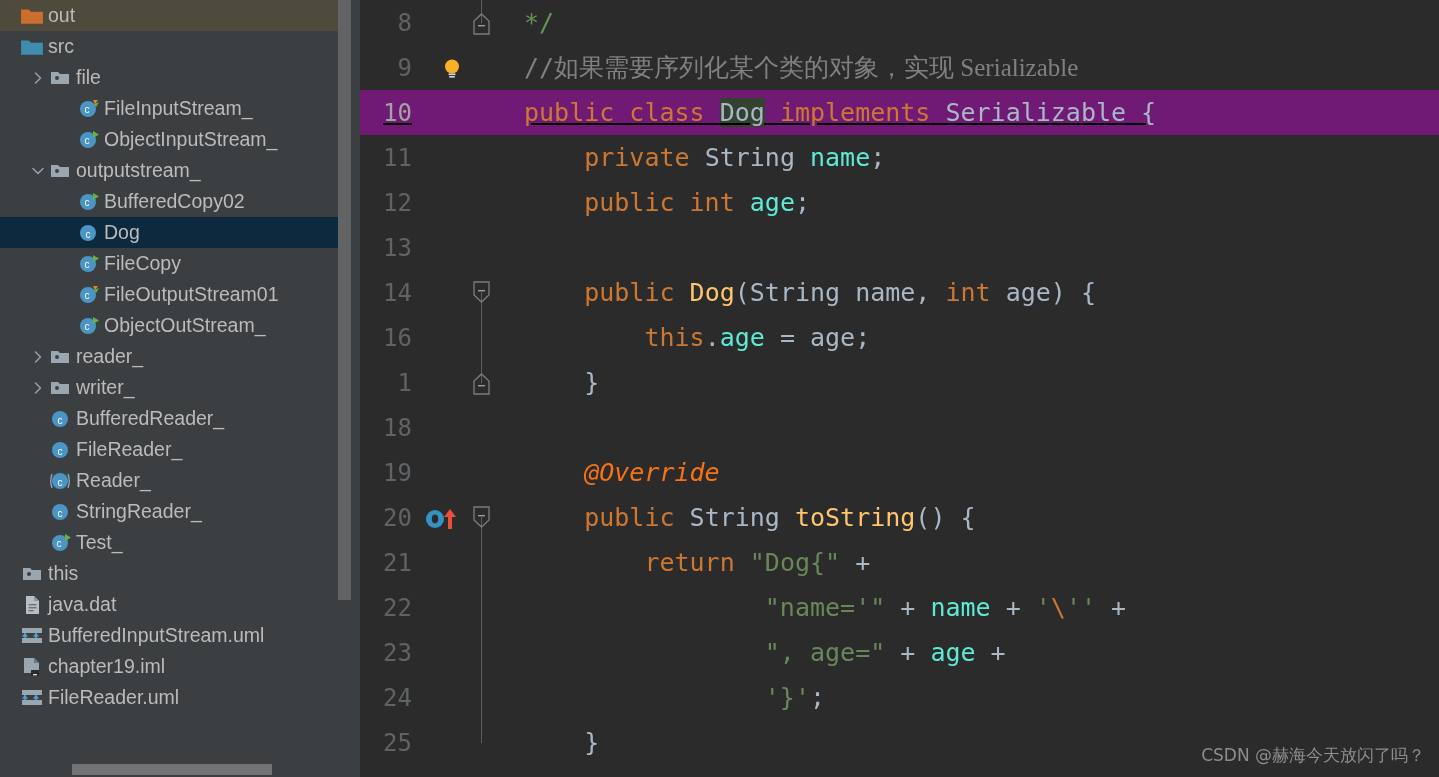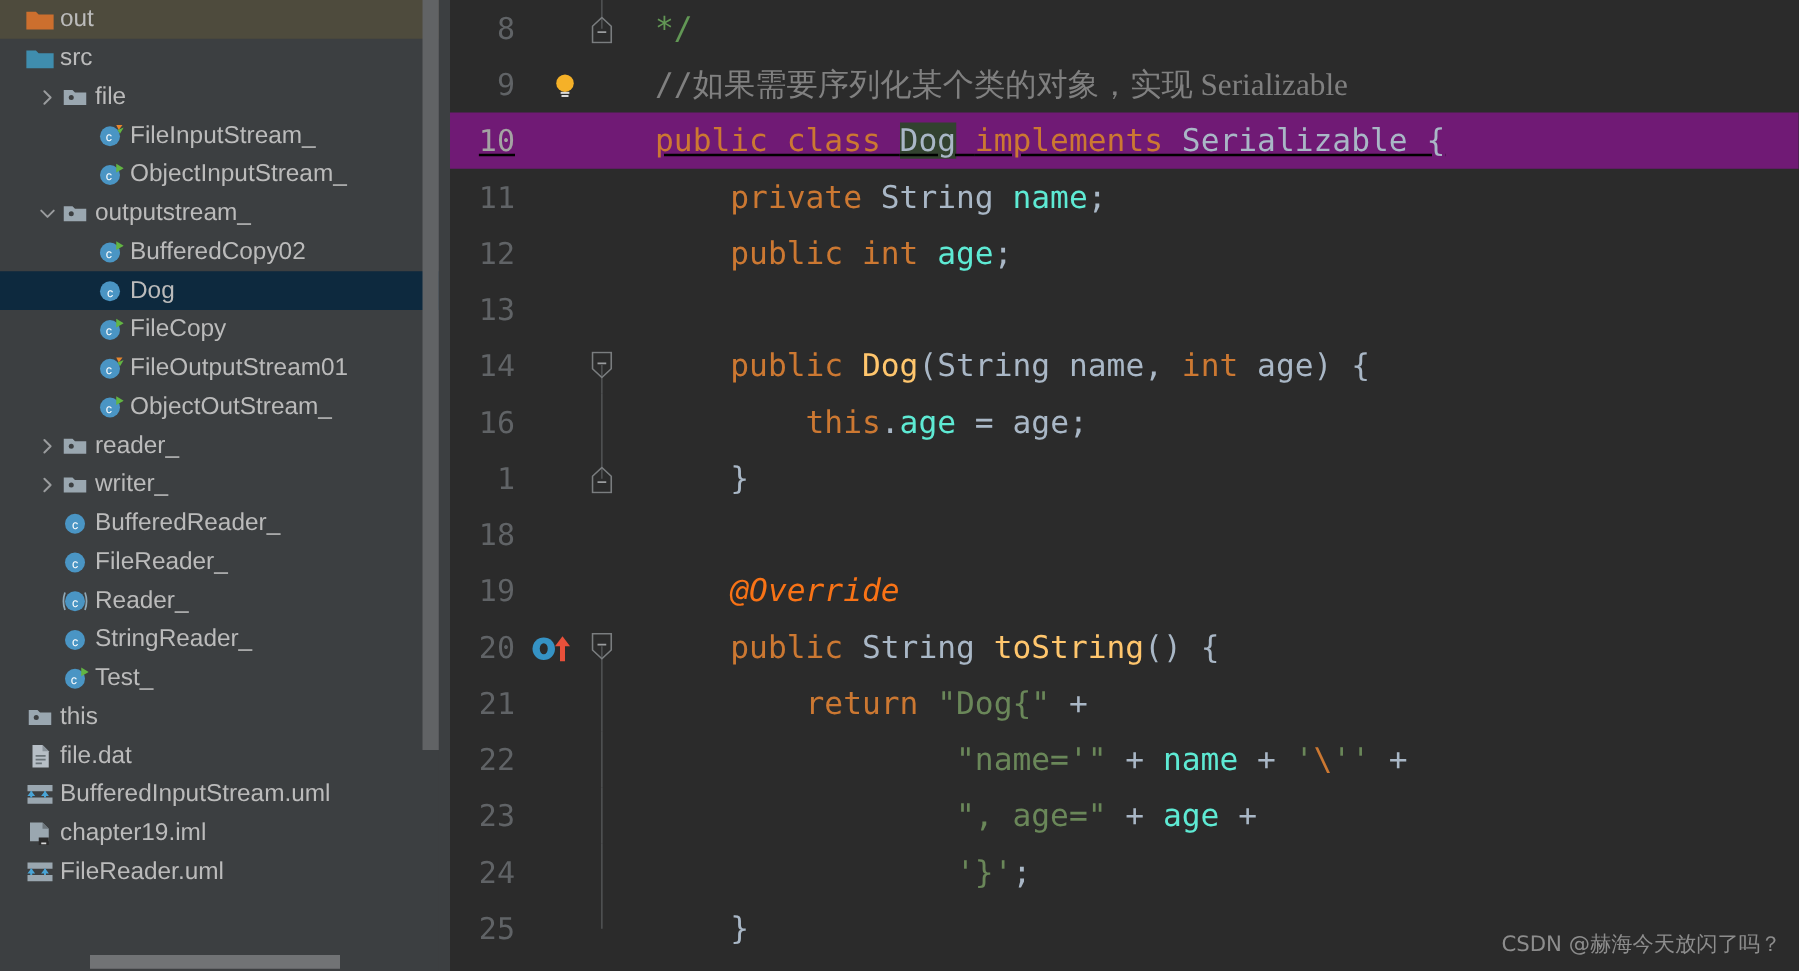--- a/index.html
+++ b/index.html
@@ -378,21 +378,21 @@
           <span class="arrow"></span>
           <span class="ico">
             <svg width="22" height="22" viewBox="0 0 22 22">
               <path d="M5 2h8l5 5v13H5z" fill="#b7bfc6"></path>
               <path d="M13 2l5 5h-5z" fill="#8b949b"></path>
               <rect x="7.5" y="10" width="8" height="1.4" fill="#6a7378"></rect>
               <rect x="7.5" y="13" width="8" height="1.4" fill="#6a7378"></rect>
               <rect x="7.5" y="16" width="5" height="1.4" fill="#6a7378"></rect>
             </svg>
           </span>
-          <span class="lbl">file.dat</span>
+          <span class="lbl">java.dat</span>
         </div>
         <div class="row">
           <span class="spacer" style="width: 0px;"></span>
           <span class="arrow"></span>
           <span class="ico">
             <svg width="22" height="22" viewBox="0 0 22 22">
               <rect x="1" y="3" width="20" height="5" fill="#9aa7b0"></rect>
               <rect x="1" y="13" width="20" height="5" fill="#9aa7b0"></rect>
               <path d="M4 8v5M4 9l-1.5 2h3z" stroke="#49a4d6" stroke-width="1.6" fill="#49a4d6"></path>
               <path d="M15 8v5M15 9l-1.5 2h3z" stroke="#49a4d6" stroke-width="1.6" fill="#49a4d6"></path>

